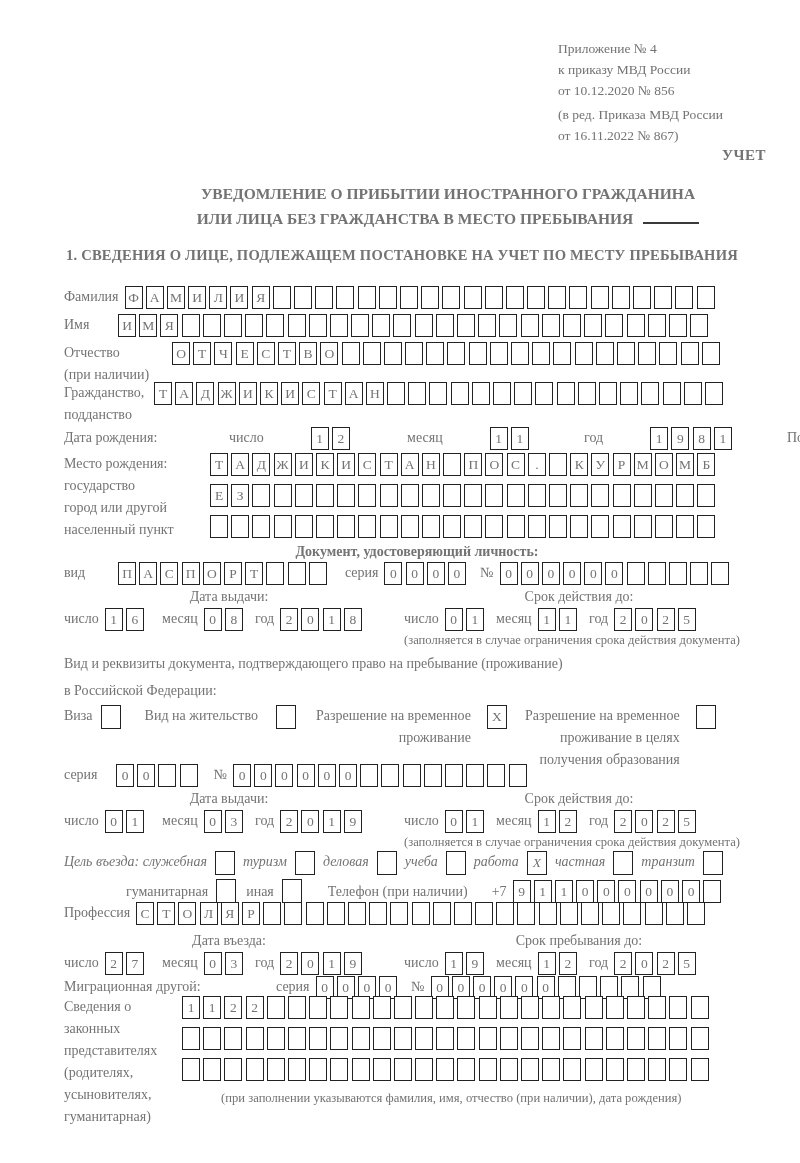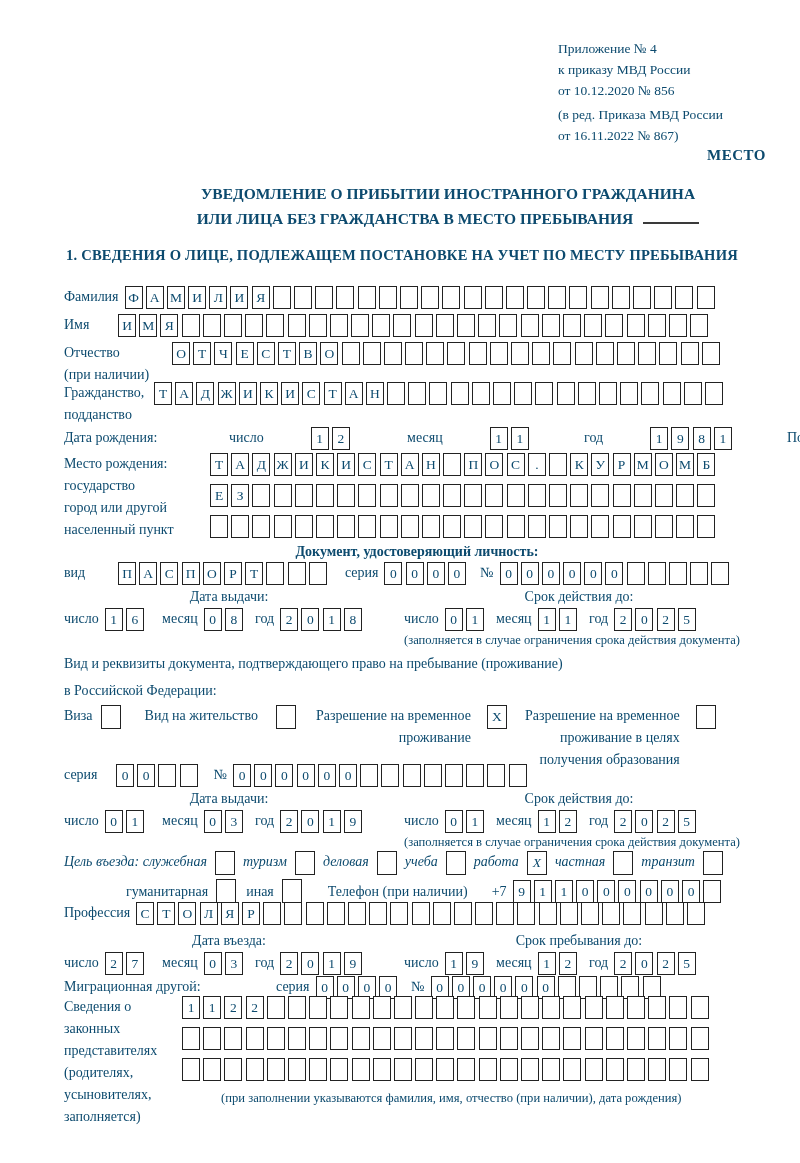--- a/index.html
+++ b/index.html
@@ -1,17 +1,17 @@
 <!DOCTYPE html>
 <html><head>
 <meta charset="utf-8">
 <style>
   html,body{margin:0;padding:0;background:#fff;}
   .page{position:relative;width:800px;height:1163px;background:#fff;overflow:hidden;
-        font-family:"Liberation Serif",serif;color:#0c4a6e;}
+        font-family:"Liberation Serif",serif;color:#737373;}
   .hdr{position:absolute;left:558px;top:38px;font-size:13.5px;line-height:21px;}
   .hdr .amend{margin-top:3px;}
   .forma{position:absolute;right:34px;top:147px;font-size:15px;font-weight:700;letter-spacing:.5px;}
   .title{position:absolute;top:181px;left:0;width:100%;text-align:center;
          font-size:15.5px;font-weight:700;line-height:25px;margin-left:48px;}
   .title-underline{display:inline-block;width:56px;border-bottom:2px solid #3a3a3a;margin-left:10px;}
   .sect{position:absolute;left:66px;top:247px;font-size:14.6px;font-weight:700;letter-spacing:.2px;}
   .body{position:absolute;left:64px;top:286px;width:712px;}
   .row{display:flex;align-items:flex-start;margin-bottom:5px;font-size:14px;}
   .row.tight{margin-bottom:0;}
@@ -38,21 +38,21 @@
 <body>
 
 <div class="page">
   <div class="hdr">
     <div>Приложение № 4</div>
     <div>к приказу МВД России</div>
     <div>от 10.12.2020 № 856</div>
     <div class="amend">(в ред. Приказа МВД России</div>
     <div>от 16.11.2022 № 867)</div>
   </div>
-  <div class="forma">МЕСТО</div>
+  <div class="forma">УЧЕТ</div>
   <div class="title">
     <div>УВЕДОМЛЕНИЕ О ПРИБЫТИИ ИНОСТРАННОГО ГРАЖДАНИНА</div>
     <div>
       <span>ИЛИ ЛИЦА БЕЗ ГРАЖДАНСТВА В МЕСТО ПРЕБЫВАНИЯ</span><span class="title-underline"></span>
     </div>
   </div>
   <div class="sect">1. СВЕДЕНИЯ О ЛИЦЕ, ПОДЛЕЖАЩЕМ ПОСТАНОВКЕ НА УЧЕТ ПО МЕСТУ ПРЕБЫВАНИЯ</div>
   <div class="body" id="form-body">
       <div class="row">
         <span class="lab" style="min-width: 48px;">Фамилия</span>
@@ -612,21 +612,21 @@
           <span class="cell"></span>
         </span>
       </div>
       <div class="row" style="margin-top: -8px;">
         <span class="labml" style="width: 112px;">
           <div>Сведения о</div>
           <div>законных</div>
           <div>представителях</div>
           <div>(родителях,</div>
           <div>усыновителях,</div>
-          <div>заполняется)</div>
+          <div>гуманитарная)</div>
         </span>
         <span class="boxcol">
           <div class="boxrow">
             <span class="cell filled">1</span>
             <span class="cell filled">1</span>
             <span class="cell filled">2</span>
             <span class="cell filled">2</span>
             <span class="cell"></span>
             <span class="cell"></span>
             <span class="cell"></span>

